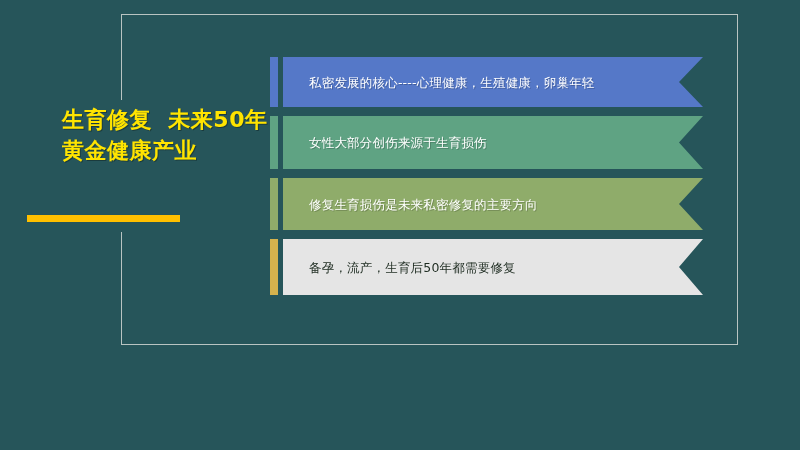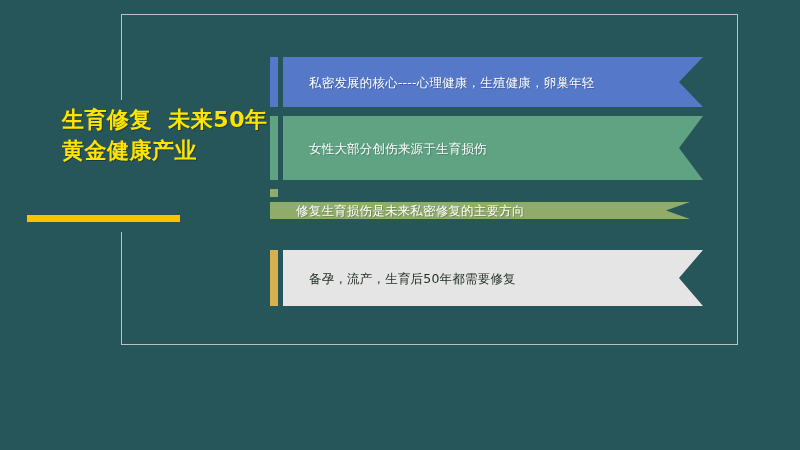--- a/index.html
+++ b/index.html
@@ -122,29 +122,29 @@
   <div class="banners">
 
     <div class="banner-row" style="height: 50px;">
       <div class="banner-tab" style="background: rgb(85, 120, 200);"></div>
       <div class="banner-gap"></div>
       <div class="banner-body" style="background: rgb(85, 120, 200);">
         <div class="banner-label light" style="color: rgb(255, 255, 255);">私密发展的核心----心理健康，生殖健康，卵巢年轻</div>
       </div>
     </div>
 
-    <div class="banner-row" style="height: 64px;">
+    <div class="banner-row" style="height: 53px;">
       <div class="banner-tab" style="background: rgb(95, 163, 131);"></div>
       <div class="banner-gap"></div>
       <div class="banner-body" style="background: rgb(95, 163, 131);">
         <div class="banner-label light" style="color: rgb(255, 255, 255);">女性大部分创伤来源于生育损伤</div>
       </div>
     </div>
 
-    <div class="banner-row" style="height: 52px; flex-direction: column;">
+    <div class="banner-row" style="height: 52px;">
       <div class="banner-tab" style="background: rgb(143, 172, 106);"></div>
       <div class="banner-gap"></div>
       <div class="banner-body" style="background: rgb(143, 172, 106);">
         <div class="banner-label light" style="color: rgb(255, 255, 255);">修复生育损伤是未来私密修复的主要方向</div>
       </div>
     </div>
 
     <div class="banner-row" style="height: 56px;">
       <div class="banner-tab" style="background: rgb(213, 178, 77);"></div>
       <div class="banner-gap"></div>

